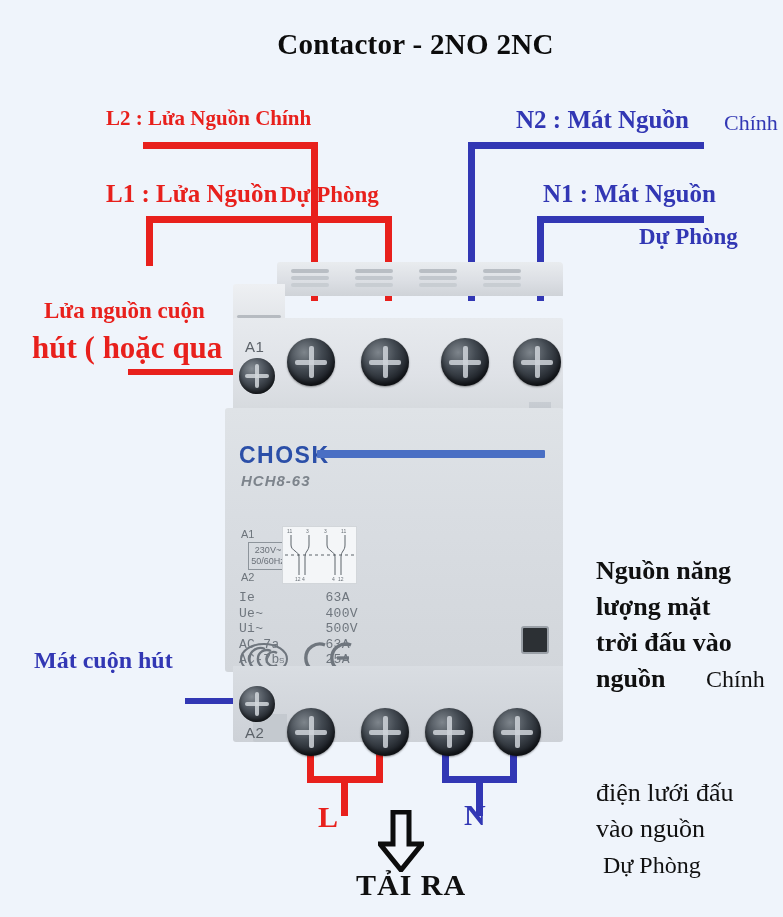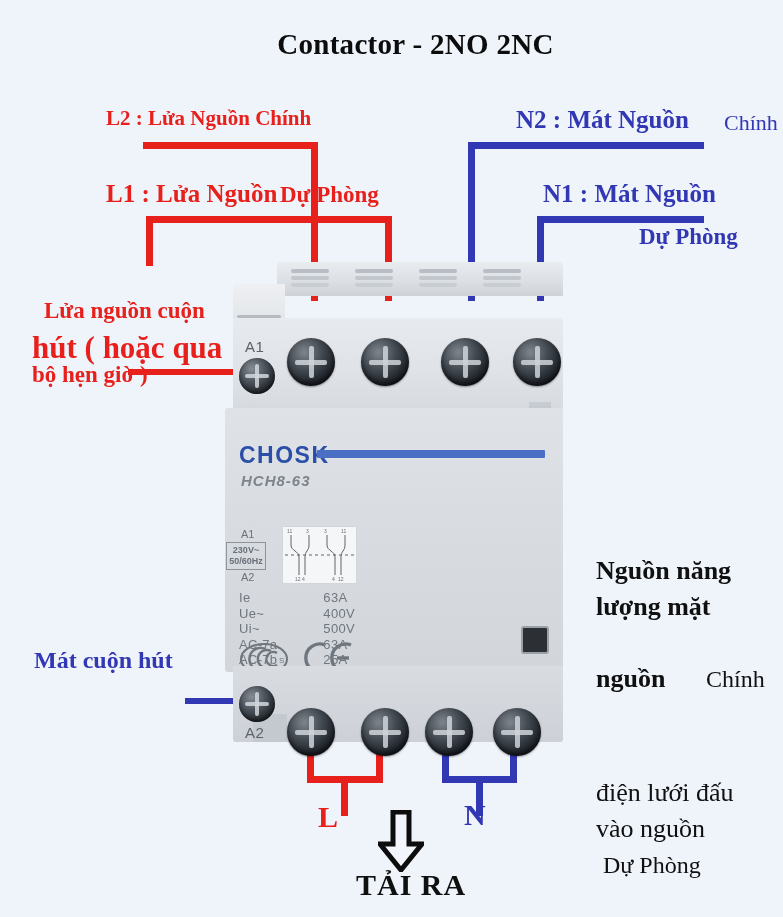--- a/index.html
+++ b/index.html
@@ -141,21 +141,21 @@
     position:absolute;font-family:"Liberation Sans",sans-serif;
     font-size:9px;color:#6a7078;line-height:9px;text-align:center;width:100%;
   }
   .a-code{
     position:absolute;font-family:"Liberation Sans",sans-serif;
     font-size:11px;color:#6d747b;
   }
 
   
   .spec{
-    position:absolute;font-family:Liberation Sans, sans-serif;
+    position:absolute;font-family:Liberation Mono, monospace;
     font-size:13px;color:#6f767e;line-height:15.5px;letter-spacing:.3px;
   }
   .spec td{padding:0;font-size:13px;color:#6f767e;}
   .spec td.v{padding-left:46px;}
 
   
   .cert-std{
     position:absolute;font-family:"Liberation Sans",sans-serif;
     font-size:11px;color:#6f767e;letter-spacing:.2px;white-space:nowrap;
   }
@@ -205,26 +205,26 @@
   <div class="abs lbl red" style="left:256px;top:182px;font-size:23px;">Dự Phòng</div>
 
   <div class="abs lbl blue" style="left:492px;top:106px;font-size:25px;">N2 :  Mát Nguồn</div>
   <div class="abs lbl blue lighter" style="left:700px;top:110px;font-size:22px;">Chính</div>
 
   <div class="abs lbl blue" style="left:519px;top:180px;font-size:25px;">N1 :  Mát Nguồn</div>
   <div class="abs lbl blue" style="left:615px;top:224px;font-size:23px;">Dự Phòng</div>
 
   <div class="abs lbl red" style="left:20px;top:298px;font-size:23px;">Lửa nguồn cuộn</div>
   <div class="abs lbl red" style="left:8px;top:330px;font-size:31px;font-family:Liberation Serif, serif;">hút ( hoặc qua</div>
-  <div class="abs lbl red" style="left:8px;top:362px;font-size:23px;">bộ hẹn giờ )</div>
 
   <div class="abs lbl blue" style="left:10px;top:647px;font-size:24px;">Mát cuộn hút</div>
 
   <div class="abs lbl black" style="left:572px;top:556px;font-size:26px;">Nguồn năng</div>
   <div class="abs lbl black" style="left:572px;top:592px;font-size:26px;">lượng mặt</div>
+  <div class="abs lbl black" style="left:572px;top:628px;font-size:26px;">trời đấu vào</div>
   <div class="abs lbl black" style="left:572px;top:664px;font-size:26px;">nguồn</div>
   <div class="abs lbl black lighter" style="left:682px;top:666px;font-size:24px;">Chính</div>
 
   <div class="abs black lighter" style="left:572px;top:778px;font-size:26px;white-space:nowrap;">điện lưới đấu</div>
   <div class="abs black lighter" style="left:572px;top:814px;font-size:26px;white-space:nowrap;">vào nguồn</div>
   <div class="abs black lighter" style="left:579px;top:852px;font-size:24px;white-space:nowrap;">Dự Phòng</div>
 
   <div class="abs lbl red" style="left:294px;top:800px;font-size:30px;">L</div>
   <div class="abs lbl blue" style="left:440px;top:798px;font-size:30px;">N</div>
 
@@ -256,21 +256,21 @@
     <div class="screw" style="left:216px;top:76px;"></div>
     <div class="screw" style="left:288px;top:76px;"></div>
 
     <div class="dev-body">
 
       <span class="brand" style="left:14px;top:34px;">CHOSK</span>
       <div class="brand-bar" style="left:92px;top:42px;width:228px;"></div>
       <span class="model" style="left:16px;top:64px;font-style:italic;">HCH8-63</span>
 
       <span class="a-code" style="left:16px;top:120px;">A1</span>
-      <div class="coilbox" style="left:1px;top:134px;width:38px;height:26px;font-weight:bold;">
+      <div class="coilbox" style="left:23px;top:134px;width:38px;height:26px;">
         <span class="coil-txt" style="top:3px;">230V~</span>
         <span class="coil-txt" style="top:14px;">50/60Hz</span>
       </div>
       <span class="a-code" style="left:16px;top:163px;">A2</span>
 
       <svg class="schem" style="left:57px;top:118px;" width="73" height="56" viewBox="0 0 73 56">
         <g stroke="#5d646b" stroke-width="1" fill="none">
           <path d="M8,8 L8,18 M8,18 C8,24 16,24 16,30 M16,30 L16,48"></path>
           <path d="M26,8 L26,18 M26,18 C26,24 22,24 22,30 M22,30 L22,48"></path>
           <path d="M44,8 L44,18 M44,18 C44,24 52,24 52,30 M52,30 L52,48"></path>

